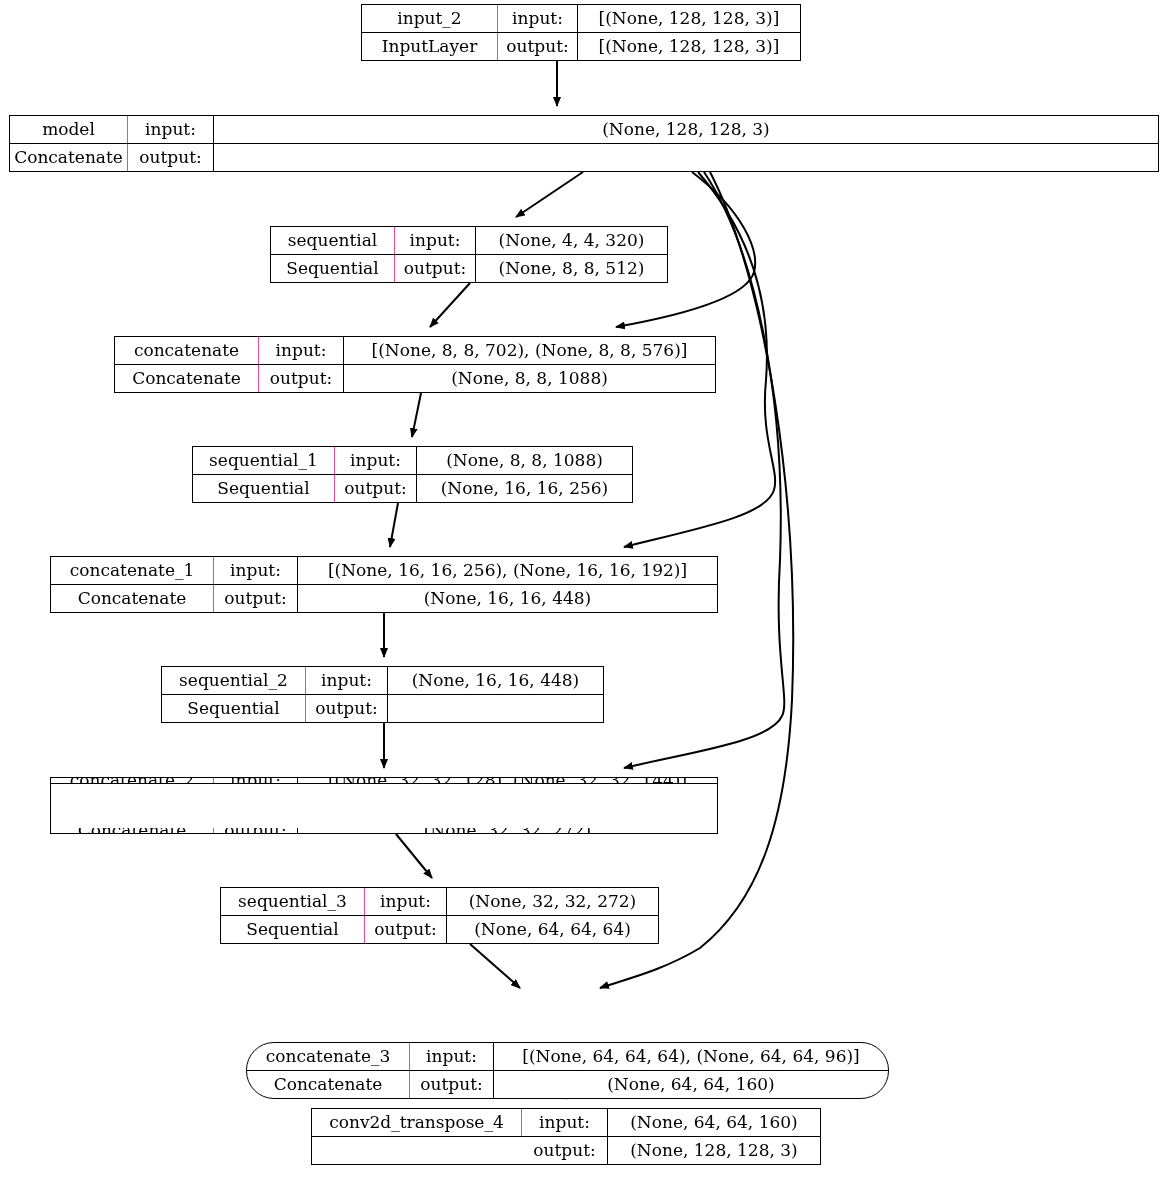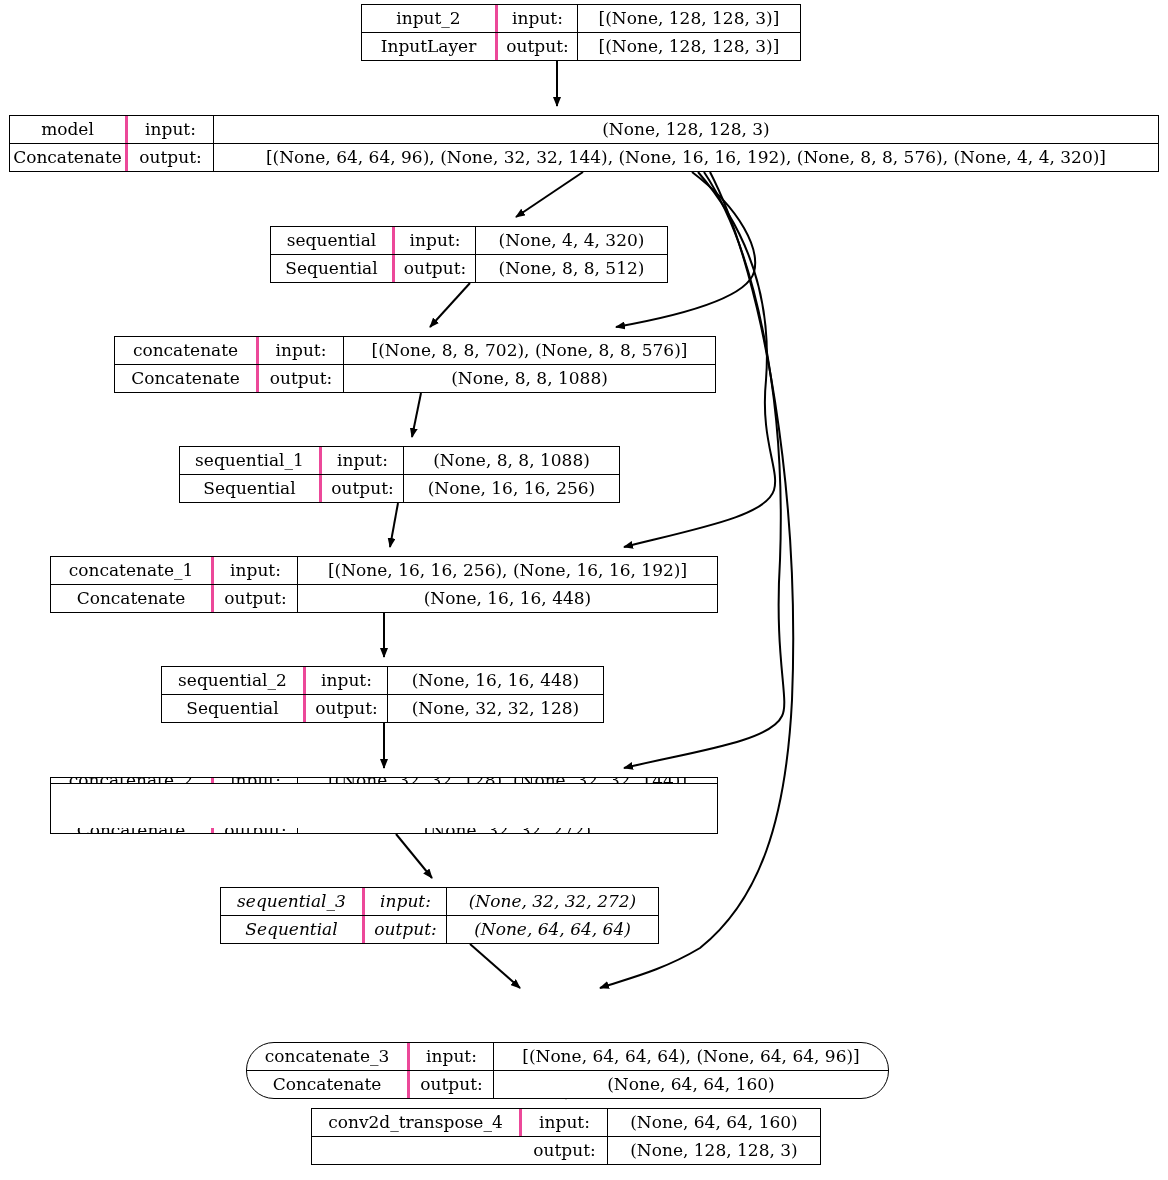--- a/index.html
+++ b/index.html
@@ -47,21 +47,21 @@
     align-items: center;
     justify-content: center;
     font-size: 17px;
     line-height: 1;
     color: #000000;
     white-space: nowrap;
     padding: 0 8px;
     overflow: hidden;
   }
   .cell.c-name {
-    border-right: 3px solid #ec4899;
+    border-right: 1px solid #ec4899;
   }
   .cell.c-label {
     border-right: 1px solid #000000;
   }
   .cell.c-shape {
     flex: 1 1 auto;
   }
 </style>
 </head>
 <body>
@@ -147,21 +147,20 @@
       </div>
       <div class="node" style="left: 9px; top: 115px; width: 1150px; height: 57px;">
         <div class="node-row top">
           <div class="cell c-name" style="width: 118px; flex: 0 0 118px;">model</div>
           <div class="cell c-label" style="width: 86px; flex: 0 0 86px;">input:</div>
           <div class="cell c-shape">(None, 128, 128, 3)</div>
         </div>
         <div class="node-row bottom">
           <div class="cell c-name" style="width: 118px; flex: 0 0 118px;">Concatenate</div>
           <div class="cell c-label" style="width: 86px; flex: 0 0 86px;">output:</div>
-          <div class="cell c-shape">[(None, 64, 64, 96), (None, 32, 32, 144), (None, 16, 16, 192), (None, 8, 8, 576), (None, 4, 4, 320)]</div>
         </div>
       </div>
       <div class="node" style="left: 270px; top: 226px; width: 398px; height: 57px;">
         <div class="node-row top">
           <div class="cell c-name" style="width: 124px; flex: 0 0 124px;">sequential</div>
           <div class="cell c-label" style="width: 81px; flex: 0 0 81px;">input:</div>
           <div class="cell c-shape">(None, 4, 4, 320)</div>
         </div>
         <div class="node-row bottom">
           <div class="cell c-name" style="width: 124px; flex: 0 0 124px;">Sequential</div>
@@ -174,21 +173,21 @@
           <div class="cell c-name" style="width: 144px; flex: 0 0 144px;">concatenate</div>
           <div class="cell c-label" style="width: 85px; flex: 0 0 85px;">input:</div>
           <div class="cell c-shape">[(None, 8, 8, 702), (None, 8, 8, 576)]</div>
         </div>
         <div class="node-row bottom">
           <div class="cell c-name" style="width: 144px; flex: 0 0 144px;">Concatenate</div>
           <div class="cell c-label" style="width: 85px; flex: 0 0 85px;">output:</div>
           <div class="cell c-shape">(None, 8, 8, 1088)</div>
         </div>
       </div>
-      <div class="node" style="left: 179px; top: 446px; width: 441px; height: 57px;">
+      <div class="node" style="left: 192px; top: 446px; width: 441px; height: 57px;">
         <div class="node-row top">
           <div class="cell c-name" style="width: 142px; flex: 0 0 142px;">sequential_1</div>
           <div class="cell c-label" style="width: 82px; flex: 0 0 82px;">input:</div>
           <div class="cell c-shape">(None, 8, 8, 1088)</div>
         </div>
         <div class="node-row bottom">
           <div class="cell c-name" style="width: 142px; flex: 0 0 142px;">Sequential</div>
           <div class="cell c-label" style="width: 82px; flex: 0 0 82px;">output:</div>
           <div class="cell c-shape">(None, 16, 16, 256)</div>
         </div>
@@ -207,36 +206,35 @@
       </div>
       <div class="node" style="left: 161px; top: 666px; width: 443px; height: 57px;">
         <div class="node-row top">
           <div class="cell c-name" style="width: 144px; flex: 0 0 144px;">sequential_2</div>
           <div class="cell c-label" style="width: 82px; flex: 0 0 82px;">input:</div>
           <div class="cell c-shape">(None, 16, 16, 448)</div>
         </div>
         <div class="node-row bottom">
           <div class="cell c-name" style="width: 144px; flex: 0 0 144px;">Sequential</div>
           <div class="cell c-label" style="width: 82px; flex: 0 0 82px;">output:</div>
-          <div class="cell c-shape">(None, 32, 32, 128)</div>
         </div>
       </div>
       <div class="node" style="left: 50px; top: 777px; width: 668px; height: 57px; gap: 44px;">
         <div class="node-row top">
           <div class="cell c-name" style="width: 163px; flex: 0 0 163px;">concatenate_2</div>
           <div class="cell c-label" style="width: 84px; flex: 0 0 84px;">input:</div>
           <div class="cell c-shape">[(None, 32, 32, 128), (None, 32, 32, 144)]</div>
         </div>
         <div class="node-row bottom">
           <div class="cell c-name" style="width: 163px; flex: 0 0 163px;">Concatenate</div>
           <div class="cell c-label" style="width: 84px; flex: 0 0 84px;">output:</div>
           <div class="cell c-shape">(None, 32, 32, 272)</div>
         </div>
       </div>
-      <div class="node" style="left: 220px; top: 887px; width: 439px; height: 57px; font-style: italic;">
+      <div class="node" style="left: 220px; top: 887px; width: 439px; height: 57px;">
         <div class="node-row top">
           <div class="cell c-name" style="width: 144px; flex: 0 0 144px;">sequential_3</div>
           <div class="cell c-label" style="width: 82px; flex: 0 0 82px;">input:</div>
           <div class="cell c-shape">(None, 32, 32, 272)</div>
         </div>
         <div class="node-row bottom">
           <div class="cell c-name" style="width: 144px; flex: 0 0 144px;">Sequential</div>
           <div class="cell c-label" style="width: 82px; flex: 0 0 82px;">output:</div>
           <div class="cell c-shape">(None, 64, 64, 64)</div>
         </div>

